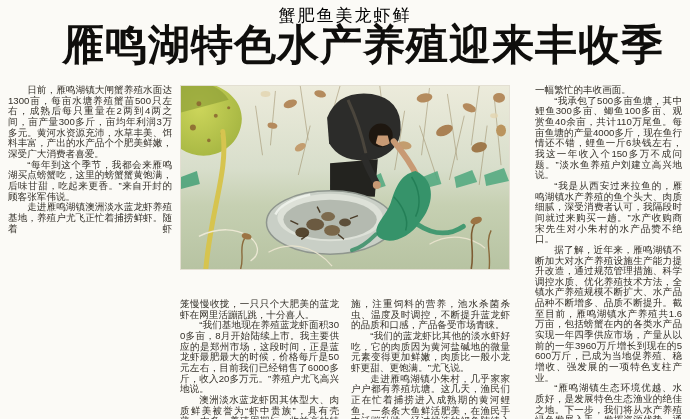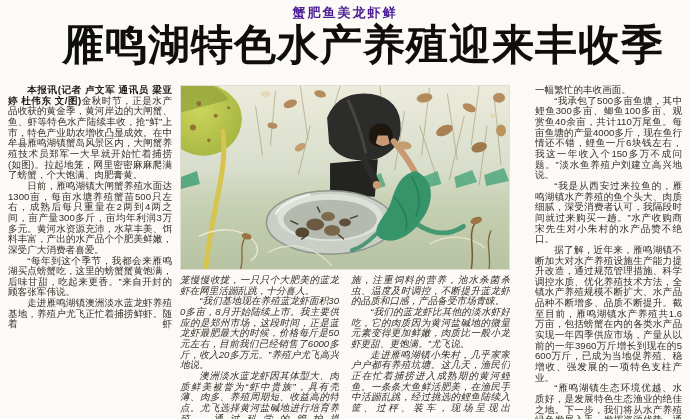--- a/index.html
+++ b/index.html
@@ -3,42 +3,42 @@
 <meta charset="utf-8">
 <style>
   html,body{margin:0;padding:0;background:#e8e8e6;}
   .page{
     position:relative; width:690px; height:419px; background:#fbfaf6;
     overflow:hidden; font-family:"Liberation Sans", sans-serif; color:#2e2a24;
     box-shadow:0 0 4px rgba(0,0,0,.25);
   }
   .kicker{
     position:absolute; top:4px; left:0; right:0; text-align:center;
-    font-size:13px; font-weight:700; letter-spacing:2px; color:#4c1d95;
+    font-size:17px; font-weight:400; letter-spacing:2px; color:#000000;
   }
   .headline{
     position:absolute; top:20px; left:0; right:0; margin:0; text-align:center;
     font-size:42px; line-height:50px; font-weight:800; letter-spacing:1px; color:#0f0e0c;
     white-space:nowrap;
     padding-left:36px;
   }
   .body{
     position:absolute; top:85px; left:8px; width:676px; bottom:0;
     display:flex;
   }
   .col{overflow:hidden;}
   .col1{width:164px;}
   .middle{width:330px; margin-left:8px; display:flex; flex-direction:column;}
   .col4{flex:1; margin-left:25px; margin-right:2px;}
   .photo{
     margin:0; width:330px; height:185px; border:1px solid #e3dfd2; box-sizing:border-box;
     background:#dfe3d2;
   }
   .photo svg{display:block; width:100%; height:100%;}
-  .subcols{display:flex; margin-top:5px; flex:1; overflow:hidden;font-style:italic;}
+  .subcols{display:flex; margin-top:29px; flex:1; overflow:hidden;}
   .col2{width:159px;}
   .col3{flex:1; margin-left:12px;}
   .para{
     margin:0; font-size:9.6px; line-height:10.65px; text-align:justify;
     color:#332f28; word-break:break-all;
   }
   .para.indent{text-indent:2em;}
   .para.runon{text-align-last:justify;}
   .para b{font-weight:700; color:#1d1a15;}
 </style>
@@ -46,21 +46,20 @@
 <body>
 
 <div class="page">
 
   <div class="kicker">蟹肥鱼美龙虾鲜</div>
   <h1 class="headline">雁鸣湖特色水产养殖迎来丰收季</h1>
 
   <div class="body">
 
     <div class="col col1">
-      <p class="para indent"><b>本报讯(记者 卢文军 通讯员 梁亚婷 杜伟东 文/图)</b><span>金秋时节，正是水产品收获的黄金季，黄河岸边的大闸蟹、鱼、虾等特色水产陆续丰收，抢“鲜”上市，特色产业助农增收凸显成效。在中牟县雁鸣湖镇蟹岛风景区内，大闸蟹养殖技术员郑军一大早就开始忙着捕捞(如图)。拉起地笼，网里密密麻麻爬满了螃蟹，个大饱满、肉肥膏黄。</span></p>
       <p class="para indent">日前，雁鸣湖镇大闸蟹养殖水面达1300亩，每亩水塘养殖蟹苗500只左右，成熟后每只重量在2两到4两之间，亩产量300多斤，亩均年利润3万多元。黄河水资源充沛，水草丰美、饵料丰富，产出的水产品个个肥美鲜嫩，深受广大消费者喜爱。</p>
       <p class="para indent">“每年到这个季节，我都会来雁鸣湖买点螃蟹吃，这里的螃蟹蟹黄饱满，后味甘甜，吃起来更香。”来自开封的顾客张军伟说。</p>
       <p class="para indent runon">走进雁鸣湖镇澳洲淡水蓝龙虾养殖基地，养殖户尤飞正忙着捕捞鲜虾。随着虾</p>
     </div>
 
     <div class="middle">
       <figure class="photo">
         <svg viewBox="0 0 330 185" preserveAspectRatio="none">
           <defs>
             <linearGradient id="water" x1="0" y1="0" x2="0" y2="1">

